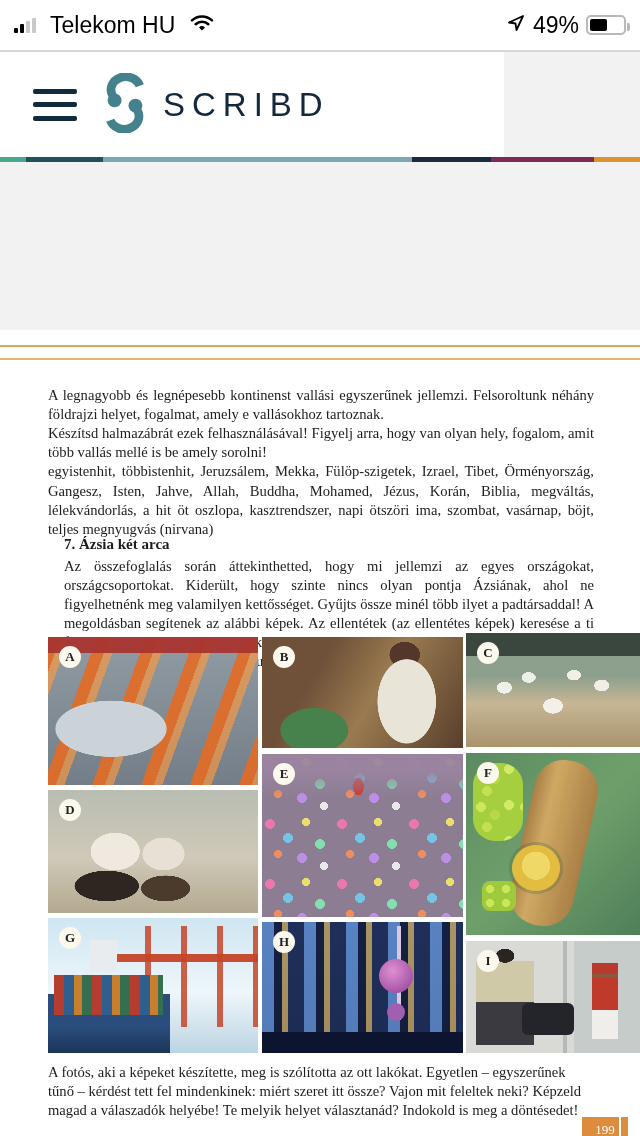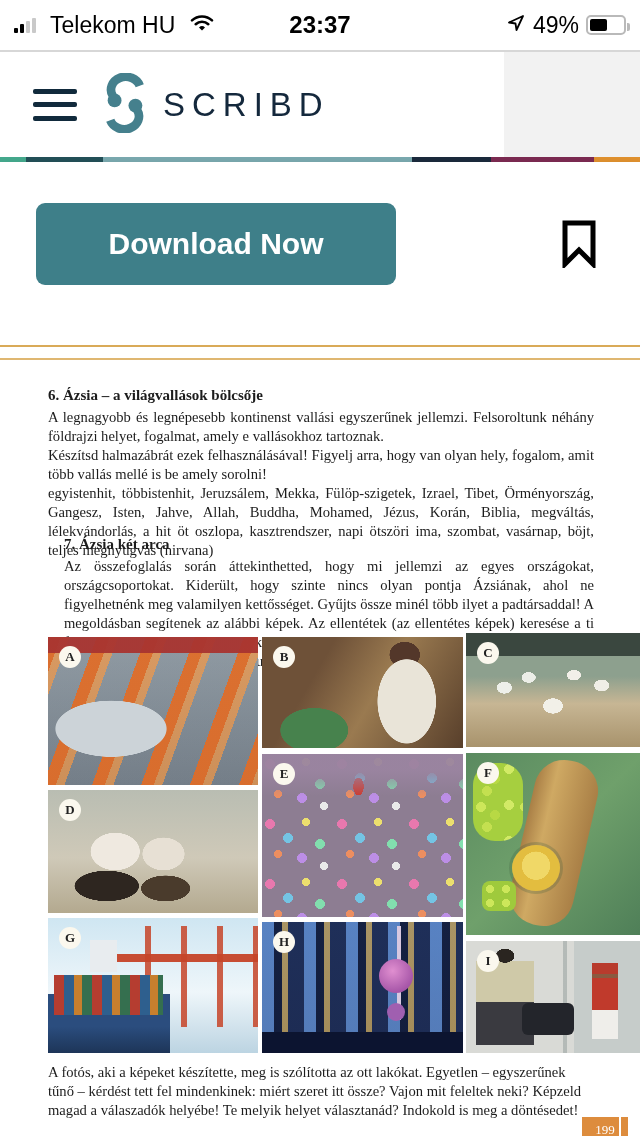--- a/index.html
+++ b/index.html
@@ -164,21 +164,20 @@
                 color:#fff; font-family:"Liberation Serif",serif; font-size:13px;
                 display:flex; align-items:flex-start; justify-content:center; padding-top:5px; }
   .page-badge .vline { position:absolute; right:7px; top:0; width:2px; height:100%; background:#fff; }
 </style>
 </head>
 <body>
 
 <div class="screen">
 
   <div class="status-bar">
-    <div class="sb-time">23:37</div>
     <div class="sb-left">
       <span class="sig">
           <i></i>
           <i></i>
           <i></i>
           <i></i>
         </span>
       <span class="sb-carrier">Telekom HU</span>
       <span>
         <svg width="26" height="20" viewBox="0 0 26 20">
@@ -226,37 +225,26 @@
 
   <div class="stripe">
     <i style="width:26px;background:#45a98d"></i>
       <i style="width:77px;background:#235058"></i>
       <i style="width:309px;background:#7aa9af"></i>
       <i style="width:79px;background:#1b2a3c"></i>
       <i style="width:103px;background:#7c2b52"></i>
       <i style="width:46px;background:#e0912f"></i>
   </div>
 
-  <div class="download-bar">
-    <button class="dl-btn">Download Now</button>
-    <button class="bookmark">
-      <span>
-        <svg width="36" height="48" viewBox="0 0 36 48">
-            <path d="M4 3 H32 V44 L18 30 L4 44 Z" fill="none" stroke="#000" stroke-width="5" stroke-linejoin="miter"></path>
-          </svg>
-      </span>
-    </button>
-  </div>
 
   <div class="doc-page">
     <div class="gold-rule r1"></div>
     <div class="gold-rule r2"></div>
 
     <div class="txt sec6">
-      <h3>6. Ázsia – a világvallások bölcsője</h3>
       <div>A legnagyobb és legnépesebb kontinenst vallási egyszerűnek jellemzi. Felsoroltunk néhány földrajzi helyet, fogalmat, amely e vallásokhoz tartoznak.</div>
       <div>Készítsd halmazábrát ezek felhasználásával! Figyelj arra, hogy van olyan hely, fogalom, amit több vallás mellé is be amely sorolni!</div>
       <div class="terms">egyistenhit, többistenhit, Jeruzsálem, Mekka, Fülöp-szigetek, Izrael, Tibet, Örményország, Gangesz, Isten, Jahve, Allah, Buddha, Mohamed, Jézus, Korán, Biblia, megváltás, lélekvándorlás, a hit öt oszlopa, kasztrendszer, napi ötszöri ima, szombat, vasárnap, böjt, teljes megnyugvás (nirvana)</div>
     </div>
 
     <div class="txt sec7">
       <h3>7. Ázsia két arca</h3>
       <div>Az összefoglalás során áttekinthetted, hogy mi jellemzi az egyes országokat, országcsoportokat. Kiderült, hogy szinte nincs olyan pontja Ázsiának, ahol ne figyelhetnénk meg valamilyen kettősséget. Gyűjts össze minél több ilyet a padtársaddal! A megoldásban segítenek az alábbi képek. Az ellentétek (az ellentétes képek) keresése a ti feladatotok. Egy-egy képet több képpel is össze lehet kapcsolni.</div>
       <div>Mely országokhoz, térségekhez tudnád társítani az egyes képeket?</div>
     </div>

